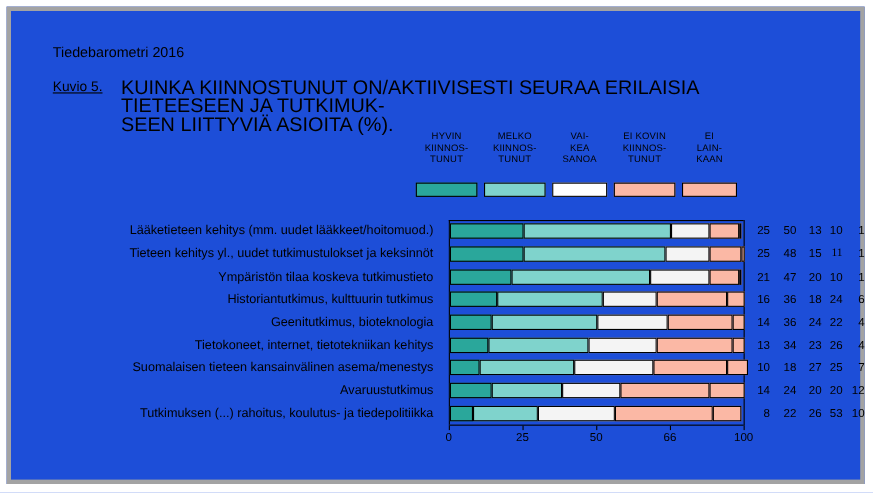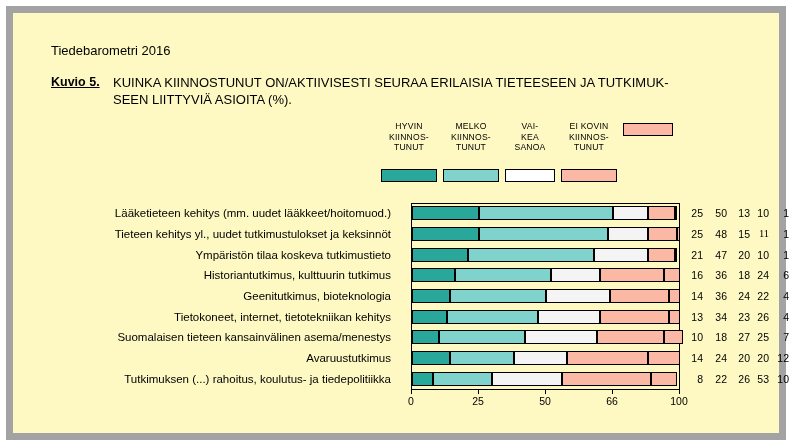--- a/index.html
+++ b/index.html
@@ -5,34 +5,33 @@
   html,body{margin:0;padding:0;}
   body{
     width:794px;height:448px;
     background:#ffffff;
     font-family:"Liberation Sans", sans-serif;
     color:#000000;
     overflow:hidden;
   }
   .frame{
     position:absolute;left:6px;top:6px;width:780px;height:434px;
-    border:7px solid #a3a3a3;
+    border:4px solid #a3a3a3;
     box-sizing:border-box;
-    background:#fef9c3;
+    background:#1d4ed8;
   }
   .title{
     position:absolute;left:38px;top:30px;font-size:13px;
   }
   .kuvio-label{
     position:absolute;left:38px;top:62px;font-size:12.5px;
     text-decoration:underline;
-    font-weight:bold;
   }
   .caption{
-    position:absolute;left:100px;top:61px;width:640px;font-size:13px;
+    position:absolute;left:100px;top:61px;width:640px;font-size:18px;
     line-height:17px;
   }
 
   
   .legend{
     position:absolute;left:368px;top:108px;width:310px;height:78px;
   }
   .legend-col{
     position:absolute;top:0;width:58px;text-align:center;
   }
@@ -127,20 +126,25 @@
       </div>
       <div class="legend-col" style="left: 180px; width: 56px;">
         <div class="lines">
           <div>EI KOVIN</div>
           <div>KIINNOS-</div>
           <div>TUNUT</div>
         </div>
         <div class="swatch" style="background: rgb(251, 184, 165);"></div>
       </div>
       <div class="legend-col" style="left: 242px; width: 50px;">
+        <div class="lines">
+          <div>EI</div>
+          <div>LAIN-</div>
+          <div>KAAN</div>
+        </div>
         <div class="swatch" style="background: rgb(251, 184, 165);"></div>
       </div>
     </div>
 
   <div class="axis-top"></div>
   <div class="axis-right"></div>
   <div class="axis-bottom"></div>
 
   <div id="plot" class="plot">
     <div class="plot-inner" id="plot-inner">

